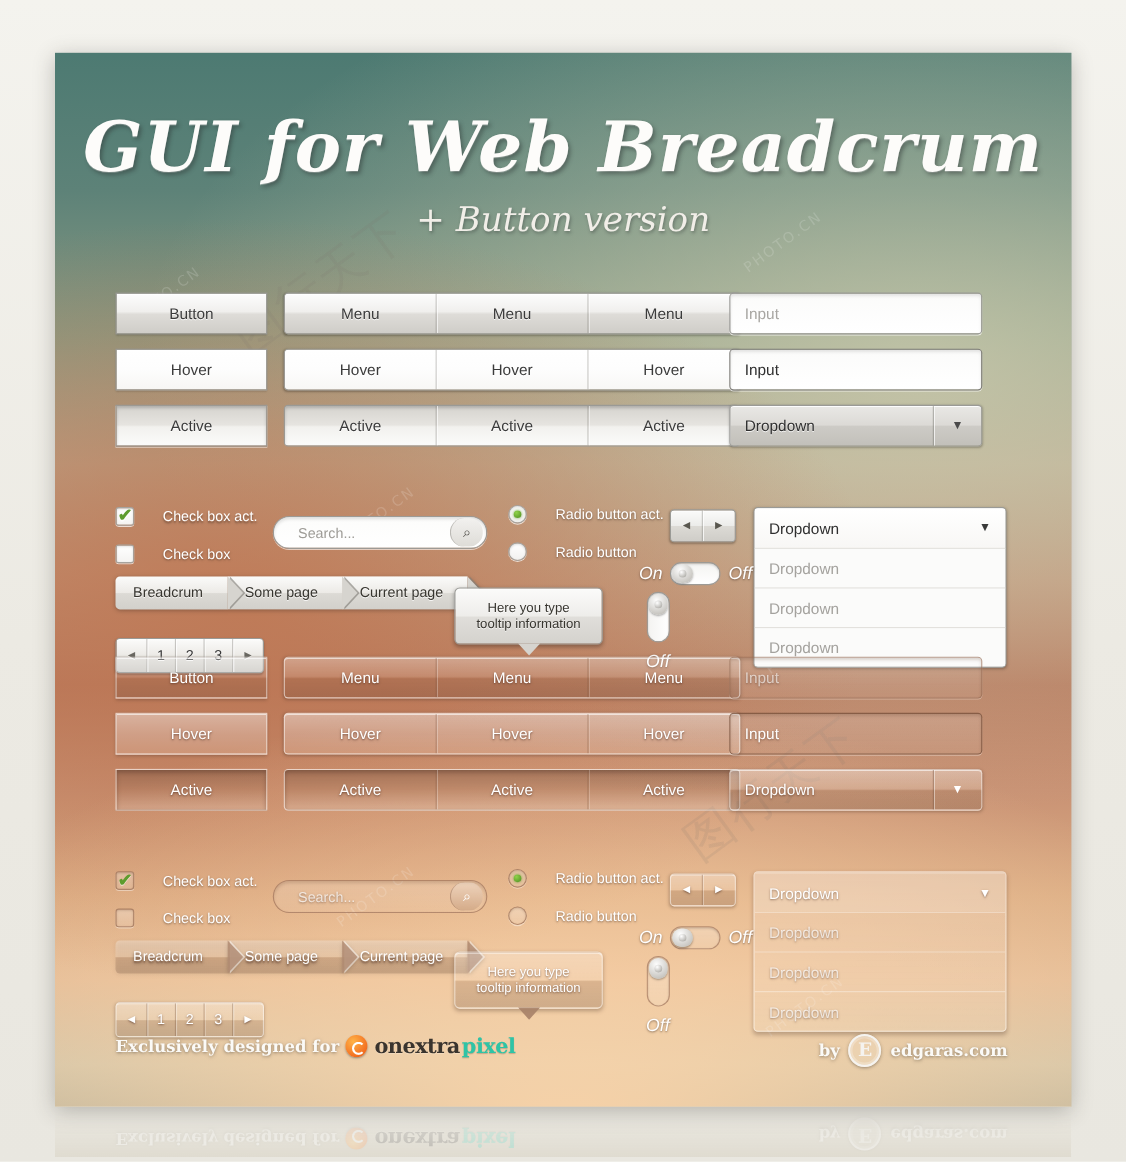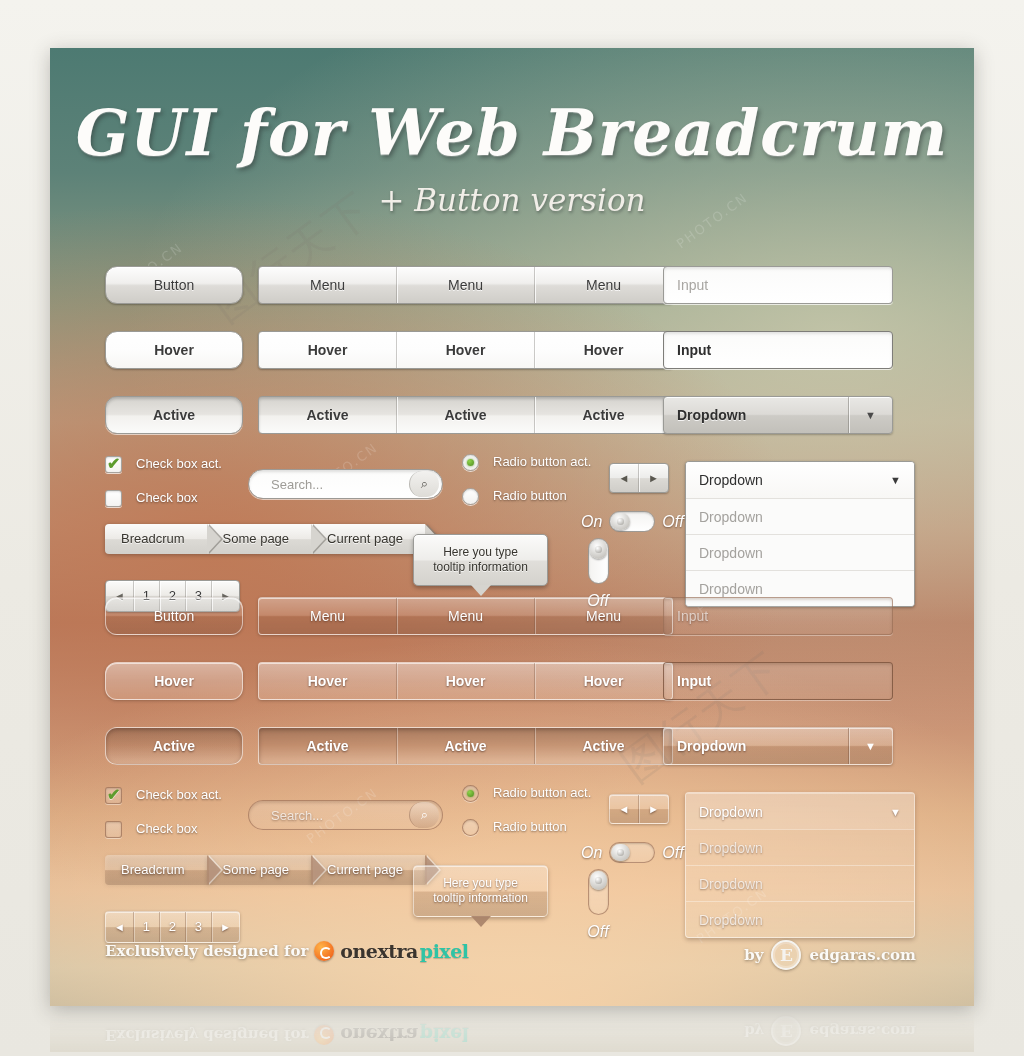--- a/index.html
+++ b/index.html
@@ -85,35 +85,35 @@
 
   .col-left   { position: absolute; left: 55px;  width: 138px; }
   .col-mid    { position: absolute; left: 208px; width: 415px; }
   .col-right  { position: absolute; left: 613px; width: 230px; }
 
   
   .btn {
     height: 38px; line-height: 36px;
     text-align: center;
     font-size: 14px; color: #3b3b3b;
-    border-radius: 12px;
+    border-radius: 0;
     border: 1px solid #9a9a96;
     background: linear-gradient(180deg,#fdfdfd 0%,#f0efed 45%,#dedcd8 52%,#cfcdc8 100%);
     box-shadow: inset 0 1px 0 rgba(255,255,255,.95), 0 1px 2px rgba(0,0,0,.28);
     cursor: pointer;
     text-shadow: 0 1px 0 rgba(255,255,255,.85);
   }
   .btn.hover {
     background: linear-gradient(180deg,#ffffff 0%,#fdfdfd 50%,#f7f6f4 100%);
   }
   .btn.active {
     background: linear-gradient(180deg,#d5d3ce 0%,#e6e4e0 48%,#f2f1ee 53%,#fbfbfa 100%);
     box-shadow: inset 0 2px 3px rgba(0,0,0,.18), 0 1px 0 rgba(255,255,255,.6);
   }
-  .stack > * + * { margin-top: 27px; font-weight: bold; }
+  .stack > * + * { margin-top: 13px; }
 
   .menubar {
     display: flex;
     height: 38px;
     border-radius: 4px;
     border: 1px solid #9a9a96;
     overflow: hidden;
     background: linear-gradient(180deg,#fdfdfd 0%,#f0efed 45%,#dedcd8 52%,#cfcdc8 100%);
     box-shadow: inset 0 1px 0 rgba(255,255,255,.95), 0 1px 2px rgba(0,0,0,.28);
   }
@@ -175,21 +175,21 @@
     border-top: 1px solid #e3e1dd;
     cursor: pointer;
   }
   .ddopen .row:first-child { border-top: none; }
   .ddopen .row.head { color: #2f2f2f; background: linear-gradient(180deg,#ffffff,#f8f7f5); }
   .ddopen .row.item { color: #a4a29e; background: #fbfbfa; }
   .ddopen .row .lbl { flex: 1; }
   .ddopen .row .arw { font-size: 11px; color: #3a3a3a; }
 
   
-  .optrow { display: flex; align-items: flex-start; gap: 14px; height: 26px; cursor: pointer; }
+  .optrow { display: flex; align-items: center; gap: 26px; height: 26px; cursor: pointer; }
   .cbox {
     width: 17px; height: 17px; border-radius: 3px;
     border: 1px solid #a6a39e;
     background: linear-gradient(180deg,#ffffff,#f4f3f1);
     box-shadow: inset 0 1px 2px rgba(0,0,0,.13), 0 1px 0 rgba(255,255,255,.7);
     position: relative; flex: none;
   }
   .cbox.on::after {
     content: "✔";
     position: absolute; left: 1px; top: -3px;

